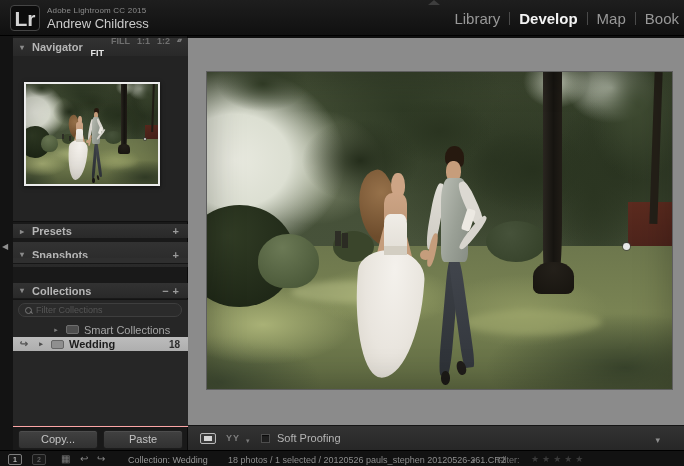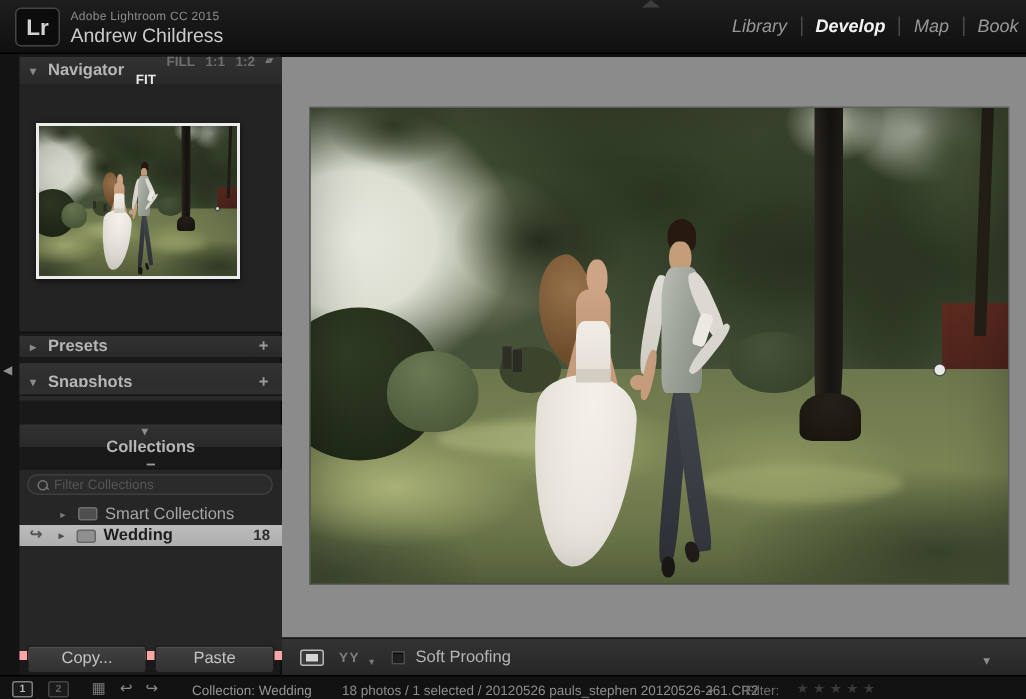--- a/index.html
+++ b/index.html
@@ -1,24 +1,24 @@
 <!DOCTYPE html>
 <html><head>
 <meta charset="utf-8">
 <style>
   html,body{margin:0;padding:0;background:#000;}
   *{box-sizing:border-box;font-family:"Liberation Sans",sans-serif;}
   .app{position:relative;width:684px;height:466px;background:#1c1c1c;overflow:hidden;}
 
   
   .topbar{position:absolute;left:0;top:0;width:684px;height:36px;background:linear-gradient(180deg,#1e1e1e,#101010);border-bottom:1px solid #000;}
-  .logo{position:absolute;left:10px;top:5px;width:30px;height:26px;background:#0c0c0c;border:1px solid #454545;border-radius:4px;color:#d2d2d2;font-size:15px;font-weight:bold;text-align:center;line-height:25px;}
+  .logo{position:absolute;left:10px;top:5px;width:30px;height:26px;background:#0c0c0c;border:1px solid #454545;border-radius:4px;color:#d2d2d2;font-size:21px;font-weight:bold;text-align:center;line-height:25px;}
   .app-title{position:absolute;left:47px;top:6px;font-size:8px;color:#8d8d8d;letter-spacing:.2px;}
   .user-name{position:absolute;left:47px;top:16px;font-size:13px;color:#cbcbcb;}
-  .modules{position:absolute;right:5px;top:10px;display:flex;align-items:center;gap:9px;font-size:12px;color:#989898;font-style:italic;}
+  .modules{position:absolute;right:5px;top:10px;display:flex;align-items:center;gap:9px;font-size:15px;color:#989898;}
   .module{cursor:default;}
   .module.active{color:#f3f3f3;font-weight:bold;}
   .module-sep{width:1px;height:13px;background:#4a4a4a;}
   .top-collapse{position:absolute;left:428px;top:0;width:0;height:0;border-left:6px solid transparent;border-right:6px solid transparent;border-bottom:5px solid #3e3e3e;}
 
   
   .left-rail{position:absolute;left:0;top:36px;width:13px;height:430px;background:#131313;}
   .rail-arrow{position:absolute;left:2px;top:207px;color:#8f8f8f;font-size:8px;line-height:8px;}
   .rail-arrow::before{content:"◀";}
 
@@ -41,32 +41,32 @@
   .i-swap{color:#7a7a7a;font-size:6px;letter-spacing:-1px;}
   .i-swap::before{content:"▴▾";}
 
   .nav-content{position:absolute;left:0;top:20px;width:175px;height:166px;background:#232323;border-bottom:1px solid #101010;}
   .nav-thumb{position:absolute;left:11px;top:26px;width:136px;height:104px;border:2px solid #ececec;background:#111;box-shadow:0 1px 4px rgba(0,0,0,.6);}
 
   .presets-header{top:188px;height:14px;}
   .snapshots-header{top:206px;height:25px;}
   .snapshots-empty{position:absolute;left:0;top:222px;width:175px;height:6px;background:#2f2f2f;border-bottom:1px solid #161616;}
   .history-header{top:230px;height:14px;}
-  .collections-header{top:247px;height:15px;flex-direction:column;}
-
-  .collections-box{position:absolute;left:0;top:276px;width:175px;height:128px;background:#262626;border-top:1px solid #141414;border-bottom:6px solid #fca5a5;}
+  .collections-header{top:247px;height:15px;}
+
+  .collections-box{position:absolute;left:0;top:263px;width:175px;height:128px;background:#262626;border-top:1px solid #141414;border-bottom:1px solid #fca5a5;}
   .filter-input-wrap{position:absolute;left:5px;top:3px;width:164px;height:14px;border:1px solid #3e3e3e;border-radius:8px;background:#2b2b2b;display:flex;align-items:center;padding:0 6px;gap:4px;}
   .mag{position:relative;width:7px;height:7px;flex:0 0 auto;}
   .mag::before{content:"";position:absolute;left:0;top:0;width:5px;height:5px;border:1px solid #777;border-radius:50%;}
   .mag::after{content:"";position:absolute;left:5px;top:5px;width:3px;height:1px;background:#777;transform:rotate(45deg);}
   .filter-input{flex:1;min-width:0;background:transparent;border:none;outline:none;color:#aaa;font-size:9px;padding:0;}
   .filter-input::placeholder{color:#565656;}
 
   .crow{position:absolute;left:0;width:175px;height:13px;display:flex;align-items:center;font-size:11px;color:#a5a5a5;}
-  .crow-smart{top:23px;padding-left:24px;gap:5px;}
+  .crow-smart{top:23px;padding-left:10px;gap:5px;margin-left:28px;}
   .crow-wedding{top:37px;height:14px;background:linear-gradient(180deg,#bcbcbc,#aeaeae);color:#1c1c1c;font-weight:bold;gap:5px;padding-left:4px;}
   .coll-icon{width:13px;height:9px;border-radius:2px;background:#4e4e4e;border:1px solid #6e6e6e;flex:0 0 auto;}
   .coll-icon.sel{background:#8f8f8f;border-color:#666;}
   .jump-arrow{color:#555;font-size:10px;line-height:10px;width:14px;text-align:center;}
   .jump-arrow::before{content:"↪";}
   .crow .tri{font-size:7px;color:#7f7f7f;width:10px;text-align:center;}
   .crow-wedding .tri{color:#4c4c4c;}
   .count{margin-left:auto;margin-right:8px;font-size:10px;font-weight:bold;color:#2e2e2e;}
 
   .panel-btn{position:absolute;top:394px;height:19px;background:linear-gradient(180deg,#414141,#313131);border:1px solid #1c1c1c;border-radius:3px;color:#c4c4c4;font-size:11px;text-align:center;line-height:17px;box-shadow:inset 0 1px 0 rgba(255,255,255,.07);}

